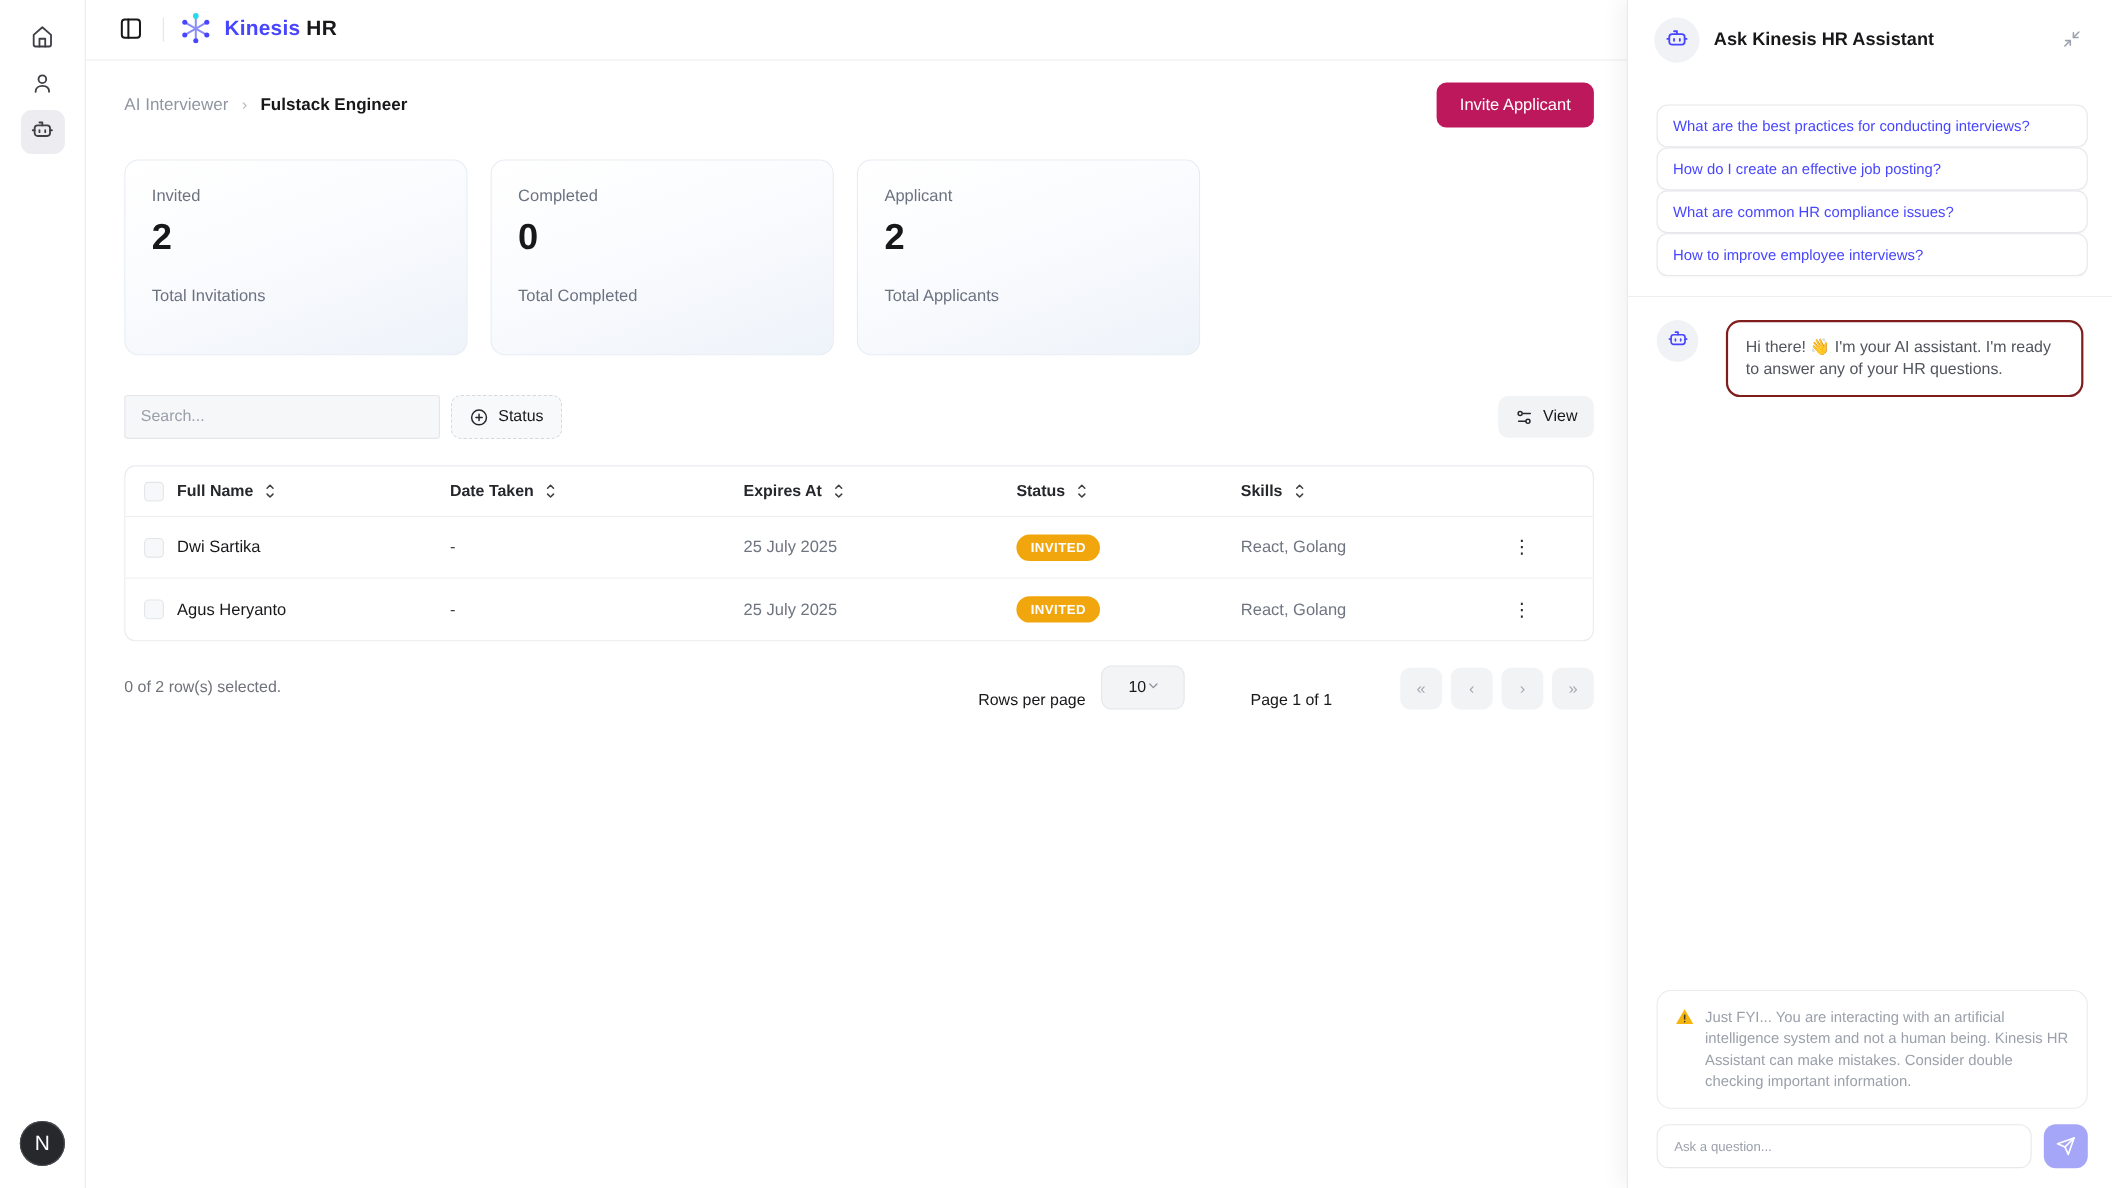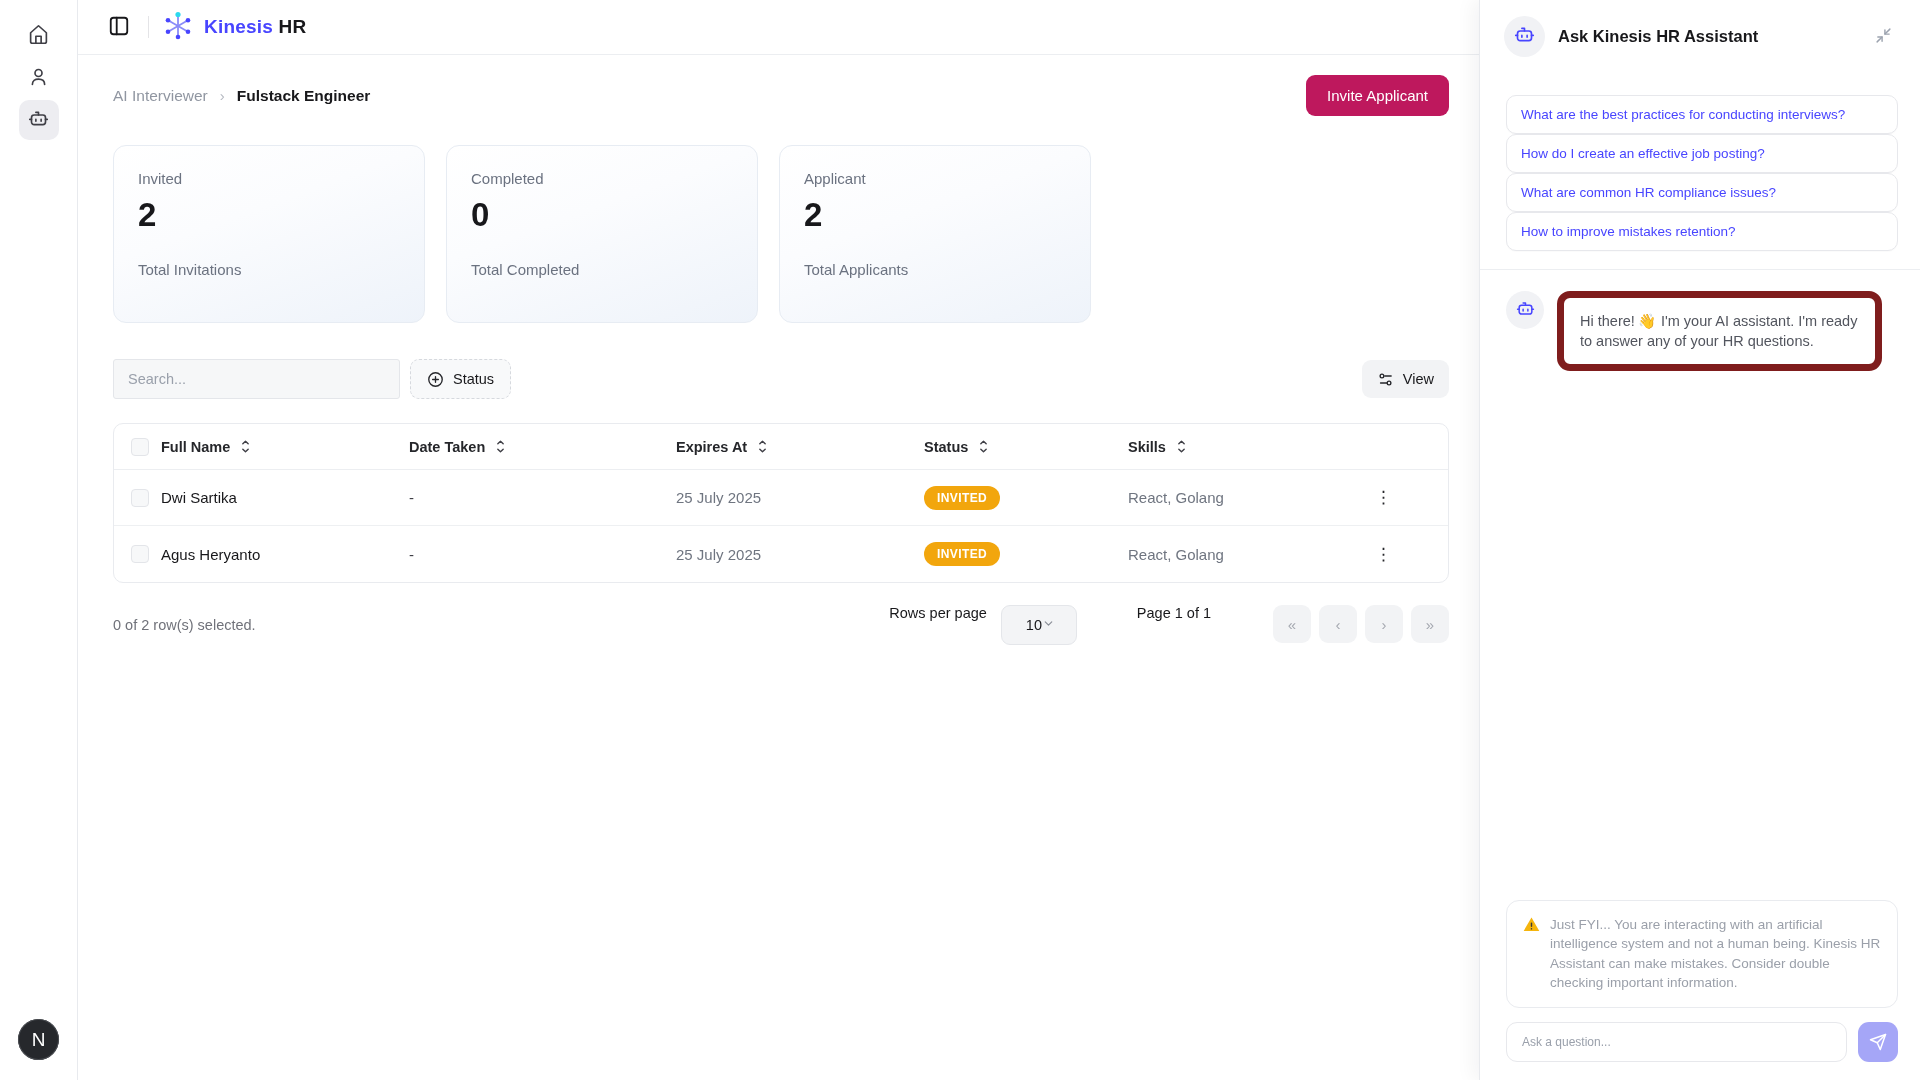--- a/index.html
+++ b/index.html
@@ -56,40 +56,40 @@
   .cb { width:18px; height:18px; border:1px solid #e3e5e9; background:#f7f8f9; border-radius:4px; cursor:pointer; }
   .cell-name { font-size:15px; color:#18181b; }
   .cell-dash { font-size:15px; color:#3f3f46; }
   .cell-date { font-size:15px; color:#6f7580; }
   .badge { display:inline-block; background:#f2a60d; color:#fff; font-size:12px; font-weight:bold; letter-spacing:.4px; padding:5px 13px; border-radius:999px; }
   .cell-skills { font-size:15px; color:#6f7580; }
   .dots { background:none; border:none; font-size:17px; color:#26272b; cursor:pointer; padding:4px 8px; line-height:1; letter-spacing:0; }
 
   .tfoot { display:flex; align-items:center; margin-top:22px; padding-bottom:30px; }
   .sel-txt { font-size:14.5px; color:#70727a; }
-  .foot-right { margin-left:auto; display:flex; align-items:flex-start; }
+  .foot-right { margin-left:auto; display:flex; align-items:flex-end; }
   .rpp-label { font-size:14.5px; font-weight:500; color:#18181b; margin-right:14px; }
   .rpp-select { height:40px; width:76px; border:1px solid #e4e6ea; background:#f3f4f6; border-radius:9px; display:flex; align-items:center; justify-content:space-between; padding:0 24px; font-size:14.5px; color:#18181b; cursor:pointer; }
   .rpp-select .chev { color:#8b8f98; }
   .page-txt { font-size:14.5px; font-weight:500; color:#18181b; margin:0 0 0 60px; }
   .pager { display:flex; gap:8px; margin-left:62px; }
   .pg-btn { width:38px; height:38px; border:none; border-radius:9px; background:#f2f3f5; color:#a5a8b0; font-size:15px; cursor:pointer; display:flex; align-items:center; justify-content:center; font-family:inherit; }
 
   
   .chat { width:441px; border-left:1px solid #e8eaee; box-shadow:-6px 0 18px rgba(15,23,42,.05); display:flex; flex-direction:column; background:#fff; }
   .chat-head { display:flex; align-items:center; gap:13px; padding:16px 24px 14px 24px; }
   .bot-ava { width:41px; height:41px; border-radius:50%; background:#f1f2f5; display:flex; align-items:center; justify-content:center; color:#4845ff; flex-shrink:0; }
   .chat-title { font-size:16.5px; font-weight:bold; color:#18181b; }
   .minimize { margin-left:auto; background:none; border:none; color:#9ca3af; cursor:pointer; display:flex; padding:4px; }
   .chips { padding:24px 22px 0 26px; display:flex; flex-direction:column; }
   .chip { border:1px solid #e7e8ec; background:#fff; border-radius:10px; padding:11px 14px; text-align:left; font-size:13.5px; color:#4845ff; cursor:pointer; font-family:inherit; box-shadow:0 1px 1px rgba(15,23,42,.02); }
   .chat-div { height:1px; background:#eceef1; margin-top:18px; }
   .msg-row { display:flex; gap:13px; padding:21px 24px 0 26px; align-items:flex-start; }
   .msg-ava { width:38px; height:38px; }
-  .bubble { border:7px solid #7f1d1d; border-radius:13px; padding:13px 16px; font-size:14.5px; line-height:1.38; color:#52555e; max-width:325px; }
+  .bubble { border:2px solid #7f1d1d; border-radius:13px; padding:13px 16px; font-size:14.5px; line-height:1.38; color:#52555e; max-width:325px;margin-left:12px; }
   .chat-bottom { margin-top:auto; padding:0 22px 18px 26px; }
   .warn { border:1px solid #e9ebef; border-radius:13px; padding:14px 16px; display:flex; gap:10px; }
   .warn-txt { font-size:13.5px; line-height:1.45; color:#9ba0aa; }
   .ask-row { display:flex; gap:11px; margin-top:14px; align-items:center; }
   .ask-input { flex:1; height:40px; border:1px solid #e7e8ec; border-radius:11px; padding:0 15px; font-size:12px; font-family:inherit; outline:none; color:#18181b; }
   .ask-input::placeholder { color:#9aa0ab; }
   .send-btn { width:40px; height:40px; border:none; border-radius:11px; background:#a5a6f7; color:#fff; display:flex; align-items:center; justify-content:center; cursor:pointer; flex-shrink:0; }
 </style>
 </head>
 <body>
@@ -337,21 +337,21 @@
               <line x1="3" y1="21" x2="10" y2="14"></line>
             </svg>
         </span>
       </button>
     </div>
 
     <div class="chips">
       <button class="chip">What are the best practices for conducting interviews?</button>
       <button class="chip">How do I create an effective job posting?</button>
       <button class="chip">What are common HR compliance issues?</button>
-      <button class="chip">How to improve mistakes retention?</button>
+      <button class="chip">How to improve employee interviews?</button>
     </div>
 
     <div class="chat-div"></div>
 
     <div class="msg-row">
       <div class="bot-ava msg-ava">
         <span>
           <svg width="19" height="19" viewBox="0 0 24 24" fill="none" stroke="currentColor" stroke-width="1.9" stroke-linecap="round" stroke-linejoin="round">
               <path d="M12 8V5H9"></path>
               <rect x="4" y="8" width="16" height="11" rx="3"></rect>

